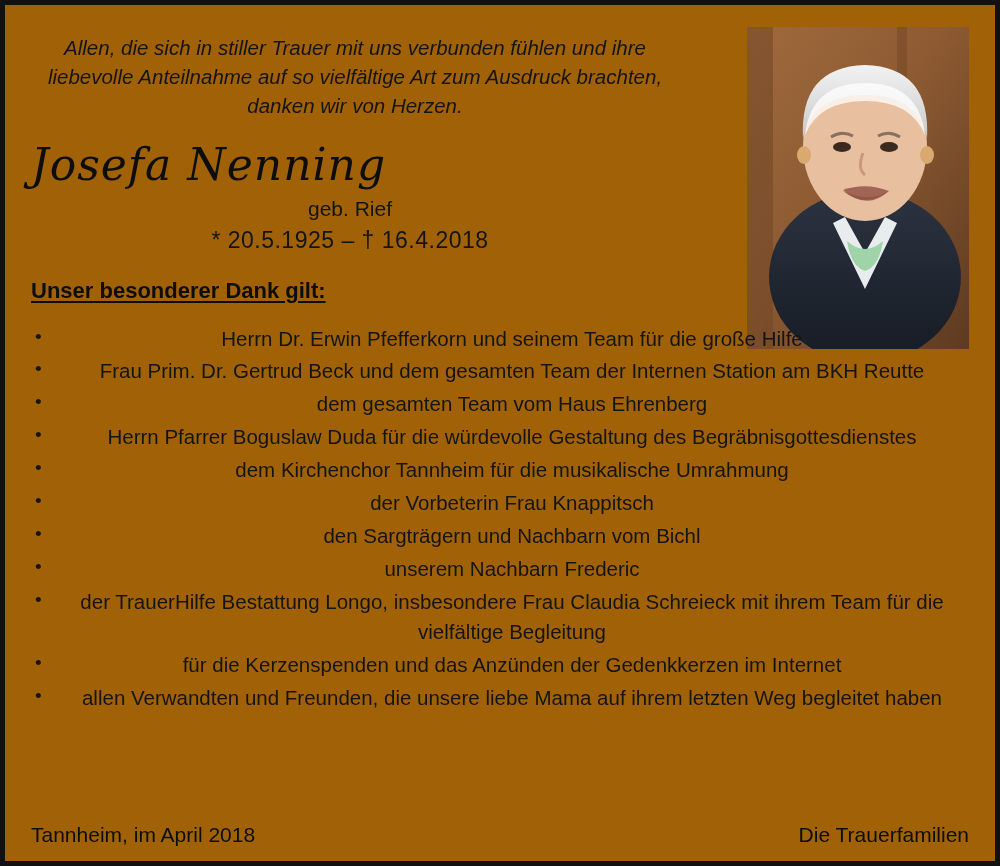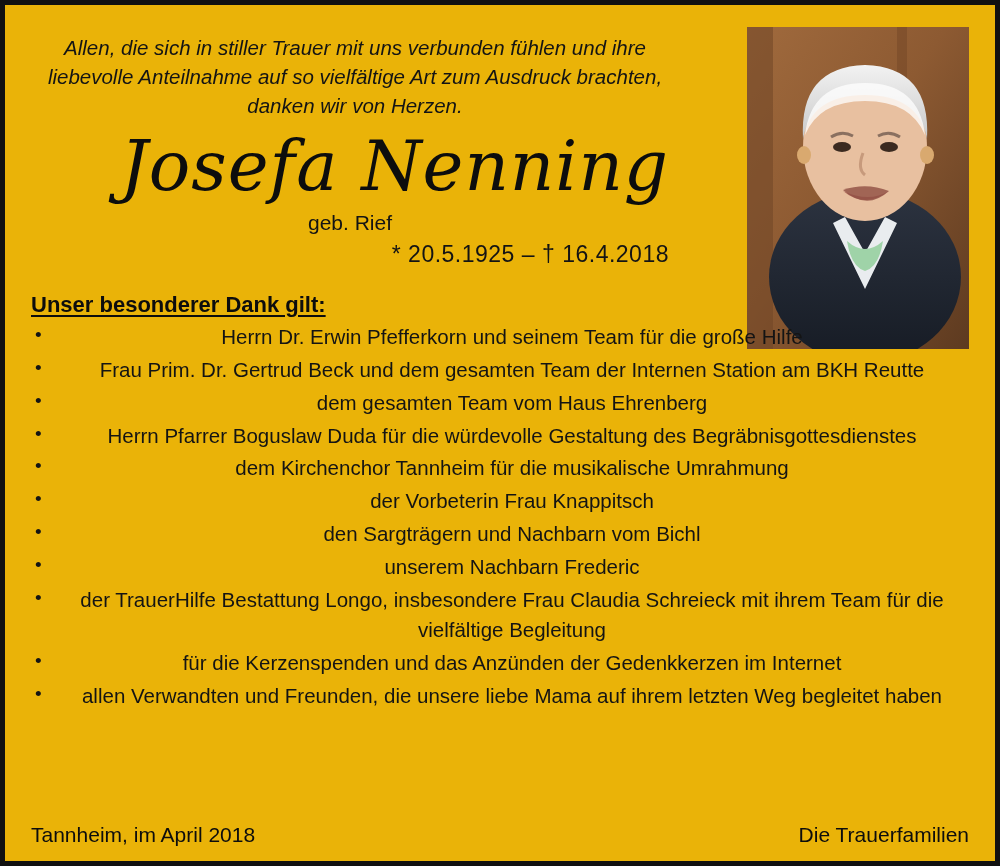--- a/index.html
+++ b/index.html
@@ -14,66 +14,66 @@
     color: #1a1a1a;
     overflow: hidden;
   }
   .notice {
     position: relative;
     box-sizing: border-box;
     width: 1000px;
     height: 866px;
     border: 5px solid #111111;
     padding: 18px 26px 12px 26px;
-    background: #eab308;
+    background: #a16207;
   }
   .intro {
     font-style: italic;
     font-size: 20.5px;
     line-height: 1.42;
     text-align: center;
     padding: 10px 300px 0 10px;
     color: #141414;
   }
   .intro div { white-space: nowrap; }
   .name {
     font-family: "DejaVu Serif", serif;
     font-style: italic;
-    font-size: 69px;
-    text-align: right;
+    font-size: 44px;
+    text-align: left;
     letter-spacing: 1px;
-    margin: 10px 300px 0 0;
+    margin: 22px 300px 0 0;
     line-height: 1.05;
     color: #0d0d0d;
   }
   .maiden {
     text-align: center;
     font-size: 21px;
     margin: 8px 300px 0 0;
     color: #141414;
   }
   .dates {
-    text-align: right;
+    text-align: center;
     font-size: 23px;
     margin: 6px 300px 0 0;
     letter-spacing: 0.5px;
     color: #141414;
   }
   .portrait {
     position: absolute;
     top: 22px;
     right: 26px;
     width: 222px;
     height: 322px;
     overflow: hidden;
     background: #8a5a33;
   }
   .portrait svg { display: block; }
   .thanks-title {
-    margin: 24px 0 4px 0;
+    margin: 24px 0 20px 0;
     font-size: 22px;
     font-weight: bold;
     text-decoration: underline;
     text-underline-offset: 3px;
     color: #0d0d0d;
   }
   ul.thanks {
     list-style: none;
     margin: 0;
     padding: 0;

